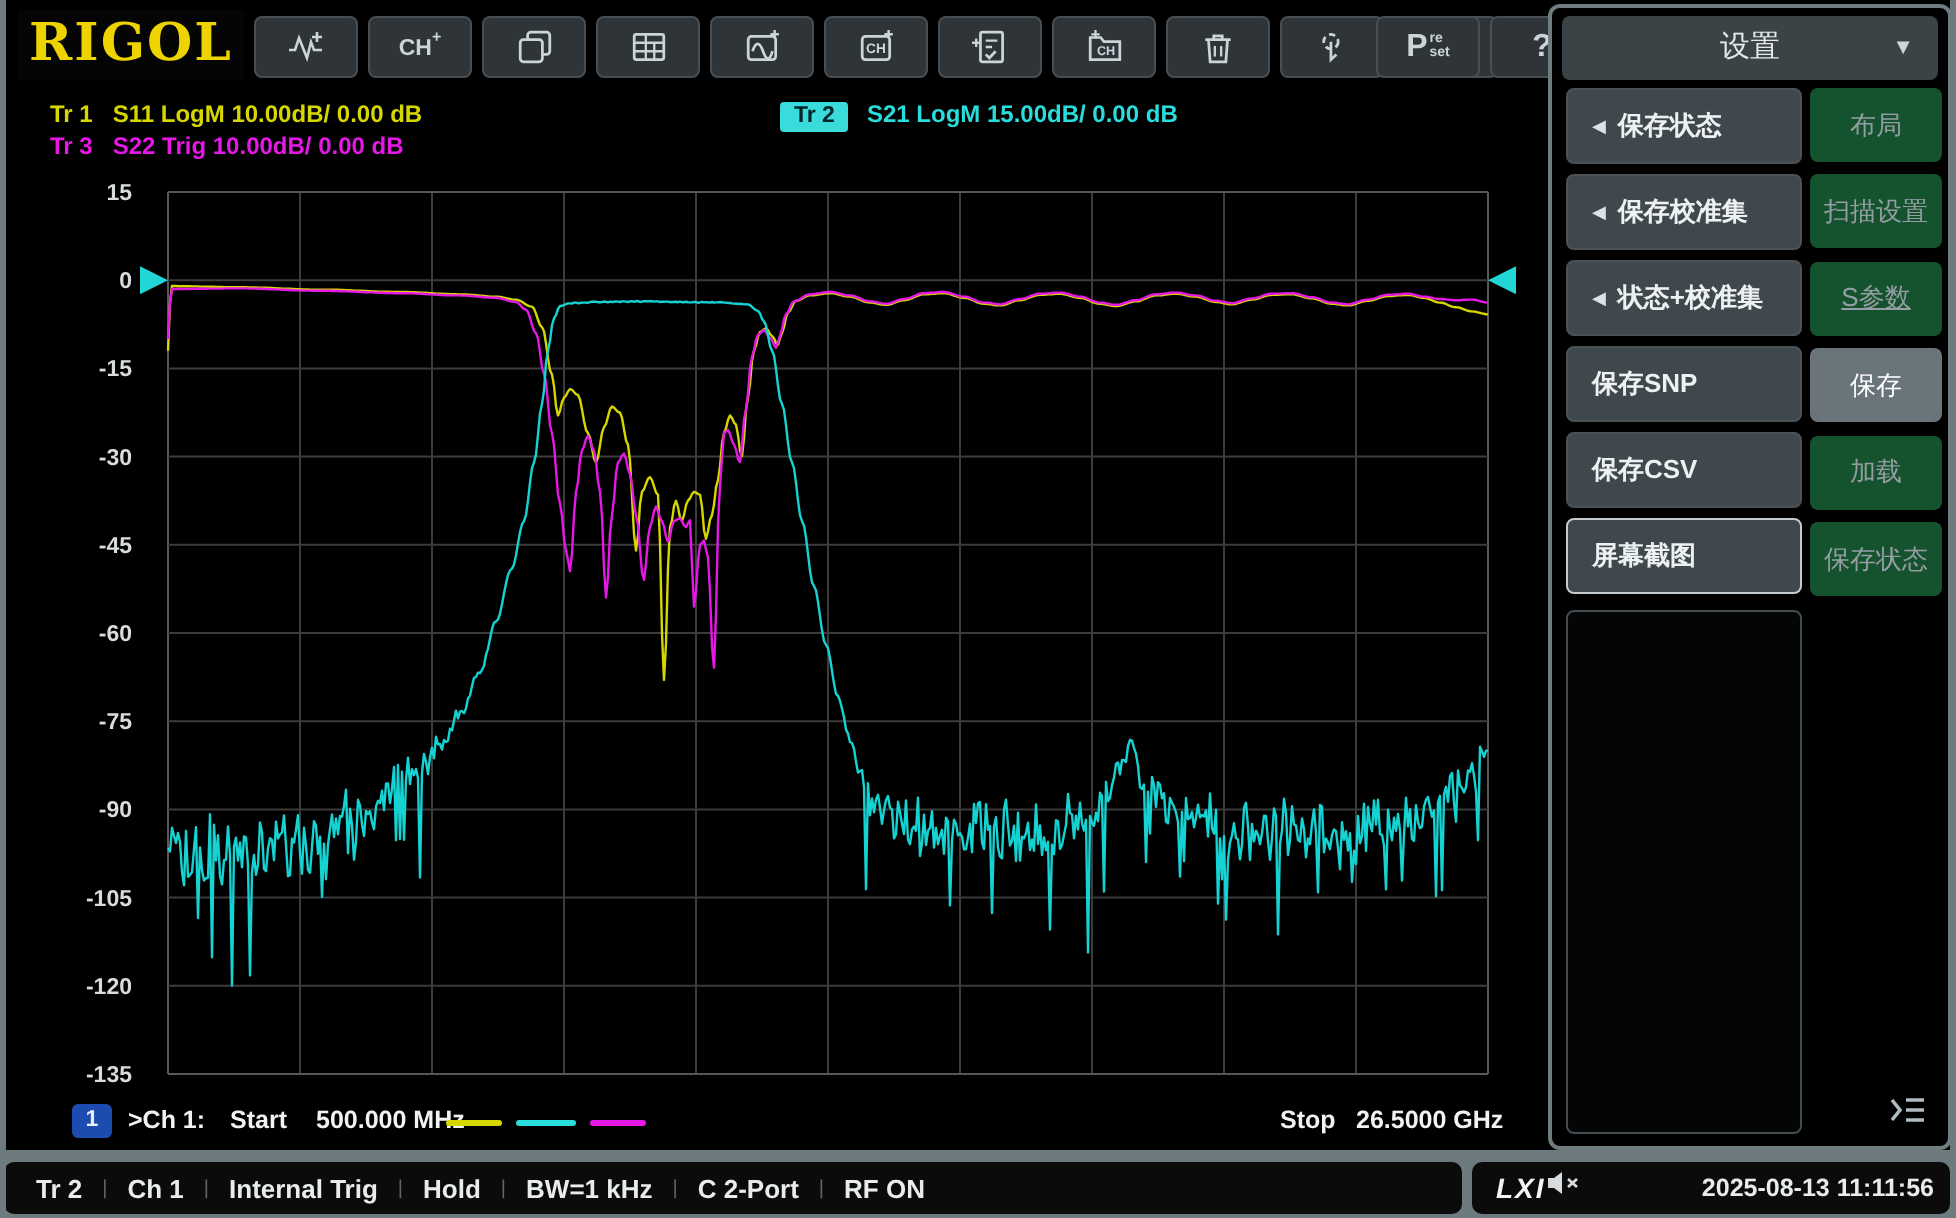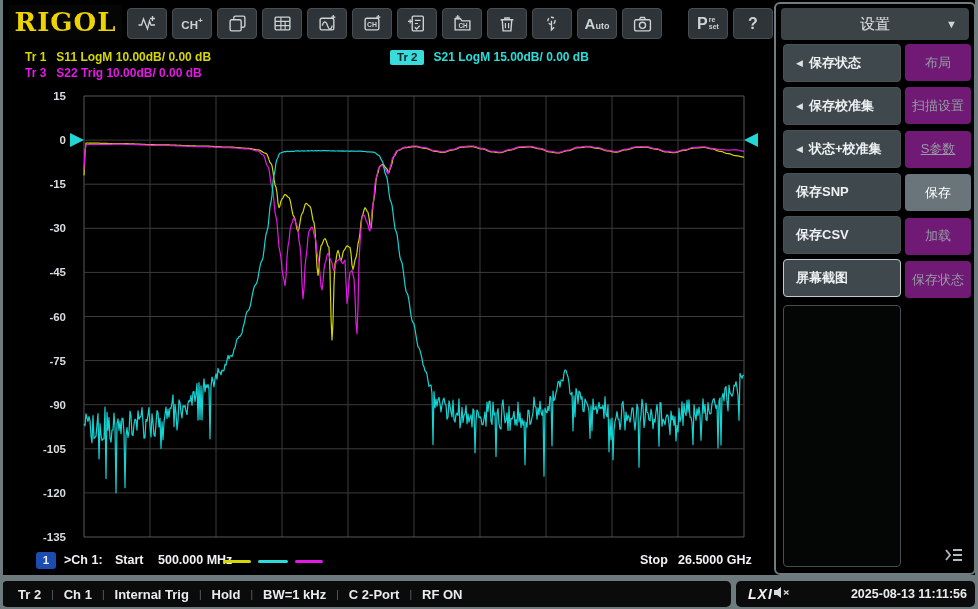--- a/index.html
+++ b/index.html
@@ -10,21 +10,21 @@
   .edge.right{left:975px;top:0;width:3px;height:609px;}
 
   
   .topbar{position:absolute;left:3px;top:2px;width:770px;height:42px;background:#000;}
   .logo{position:absolute;left:6px;top:3px;width:113px;height:35px;background:#050505;color:#edd400;
         font-family:"DejaVu Serif","Liberation Serif",serif;font-weight:bold;font-size:26px;line-height:35px;
         text-align:center;letter-spacing:1px;}
   .tb-group{position:absolute;top:6px;display:flex;gap:5px;}
   #tb-left{left:124px;}
   #tb-right{left:685px;}
-  .tb{width:40px;height:31px;background:#2e3438;border:1px solid #474f54;border-radius:4px;
+  .tb{width:52px;height:31px;background:#2e3438;border:1px solid #474f54;border-radius:4px;
       color:#ccd4d8;display:flex;align-items:center;justify-content:center;box-sizing:border-box;}
   .tb svg{display:block;}
   .tb sup{font-size:8px;font-weight:bold;}
   .pset{font-size:7px;line-height:7px;font-weight:bold;display:inline-block;text-align:left;margin-left:1px;}
 
   
   .main{position:absolute;left:2px;top:44px;width:770px;height:531px;background:#000;border-radius:0 0 8px 8px;}
   .trow{position:absolute;height:15px;font-size:12px;font-weight:bold;white-space:nowrap;text-align:center;}
   .tid{margin-right:10px;}
   .tr2badge{display:inline-block;background:#39dbdb;color:#002527;border-radius:2px;padding:1px 7px 2px 7px;
@@ -42,21 +42,21 @@
            border:2px solid #6f7c80;border-radius:6px;box-sizing:border-box;z-index:10;}
   .sb-header{position:absolute;left:5px;top:4px;width:188px;height:32px;background:#3c4347;border-radius:4px;
              color:#e3e7e9;font-size:15px;line-height:32px;text-align:center;}
   .sb-header .ddarrow{position:absolute;right:12px;top:0;font-size:11px;color:#cfd6d9;}
   .sb-btn{position:absolute;left:0;width:118px;height:38px;background:#3f484d;border:1px solid #4a5257;border-radius:4px;
           box-sizing:border-box;color:#eef1f2;font-size:13px;font-weight:bold;display:flex;align-items:center;
           padding-left:12px;white-space:nowrap;}
   .sb-btn .subarrow{font-size:9px;margin-right:6px;color:#dde2e4;}
   .sb-btn.selected{border:1px solid #c3cbd0;}
   .sb-empty{position:absolute;left:7px;width:118px;background:#040505;border:1px solid #434d52;border-radius:4px;box-sizing:border-box;}
-  .sb-tab{position:absolute;left:129px;width:66px;height:37px;background:#701a75;border-radius:4px;color:#949da3;
+  .sb-tab{position:absolute;left:129px;width:66px;height:37px;background:#14532d;border-radius:4px;color:#949da3;
           font-size:13px;display:flex;align-items:center;justify-content:center;white-space:nowrap;}
   .sb-tab.active{background:#67727 8;background:#6a757b;color:#ffffff;font-weight:normal;}
   .sb-expand{position:absolute;right:6px;bottom:6px;width:28px;height:24px;color:#aebbc0;display:flex;
              align-items:center;justify-content:center;}
 
   
   .status-strip{position:absolute;left:0;top:575px;width:978px;height:34px;background:#6d7b7f;z-index:40;}
   .status-box{position:absolute;top:6px;height:26px;background:#0b0b0b;border-radius:5px;display:flex;align-items:center;}
   .status-left{left:2px;width:729px;padding-left:16px;box-sizing:border-box;}
   .status-right{left:736px;width:239px;padding:0 8px 0 12px;box-sizing:border-box;}

